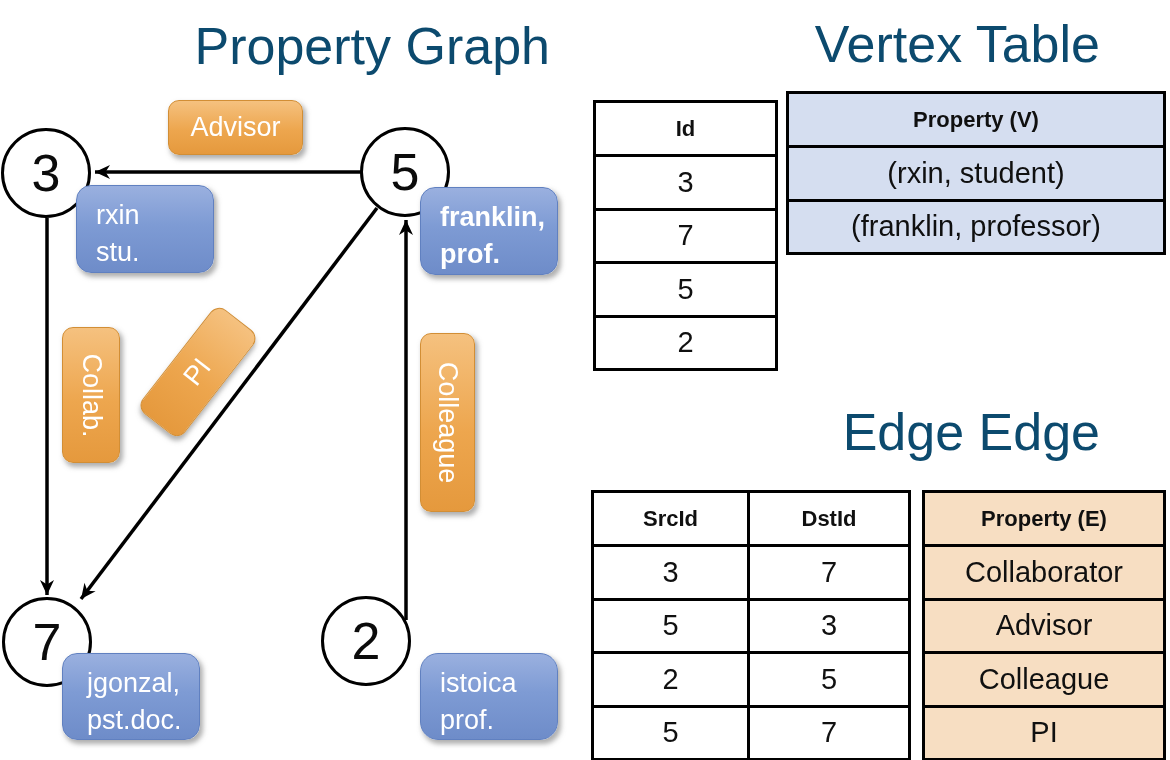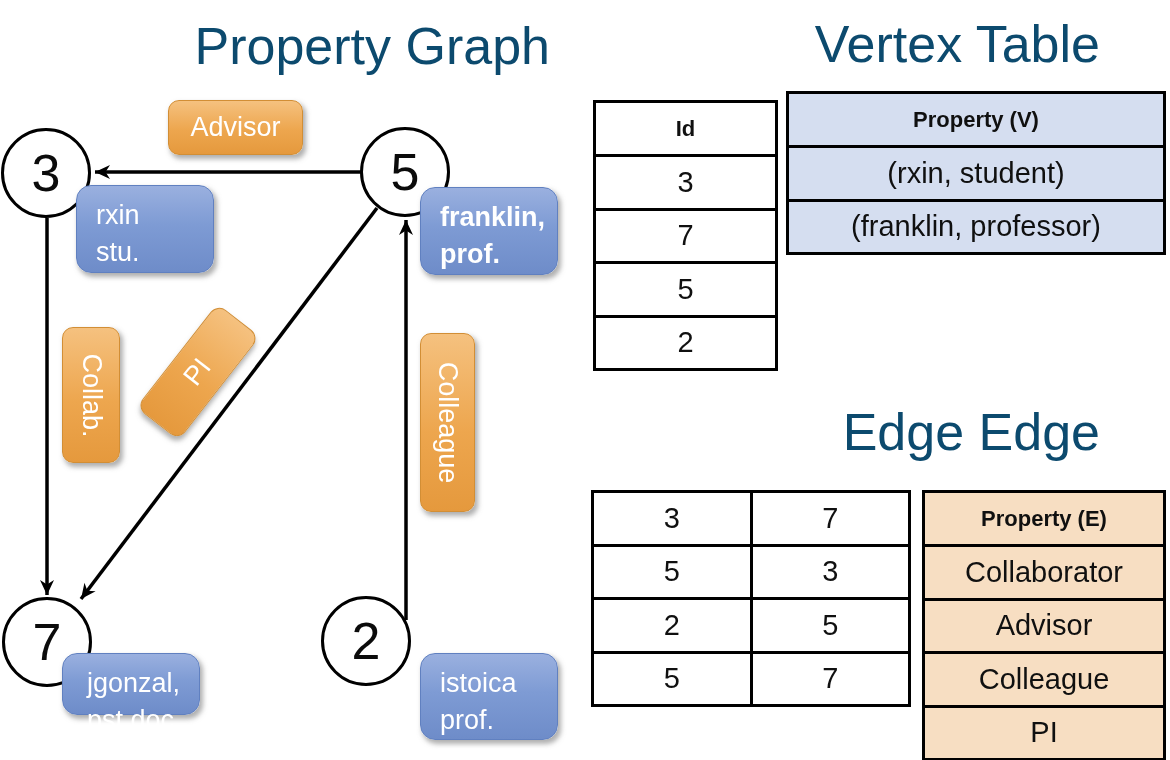--- a/index.html
+++ b/index.html
@@ -112,25 +112,25 @@
   </div>
 
   <div class="vprop-box" style="left:76px;top:185px;">
     <span>rxin</span>
     <span>stu.</span>
   </div>
   <div class="vprop-box" style="left:420px;top:187px;font-weight:bold;">
     <span>franklin,</span>
     <span>prof.</span>
   </div>
-  <div class="vprop-box" style="left:62px;top:653px;height:62px;padding-left:24px;">
+  <div class="vprop-box" style="left:62px;top:653px;height:87px;padding-left:24px;">
     <span>jgonzal,</span>
     <span>pst.doc.</span>
   </div>
-  <div class="vprop-box" style="left:420px;top:653px;height:87px;">
+  <div class="vprop-box" style="left:420px;top:653px;height:87px;border-radius:18px;">
     <span>istoica</span>
     <span>prof.</span>
   </div>
 
   <div class="elabel" style="left:168px;top:100px;width:135px;height:55px;">
     <span>Advisor</span>
   </div>
   <div class="elabel" style="left:62px;top:327px;width:58px;height:136px;">
     <span class="rot90">Collab.</span>
   </div>
@@ -175,20 +175,24 @@
   <tr>
         <td class="td-h cell-blue">(franklin, professor)</td>
       </tr>
 </tbody>
   </table>
 
 <div class="big-title" style="left:580px;top:402px;width:520px;">Edge Edge</div>
 
 <table class="dtab" style="left:591px;top:490px;width:320px;">
   <tbody>
+      <tr>
+    <th class="th-h" style="width:151px;">SrcId</th>
+    <th class="th-h">DstId</th>
+  </tr>
   <tr>
     <td class="td-h">3</td>
     <td class="td-h">7</td>
   </tr>
   <tr>
     <td class="td-h">5</td>
     <td class="td-h">3</td>
   </tr>
   <tr>
     <td class="td-h">2</td>

